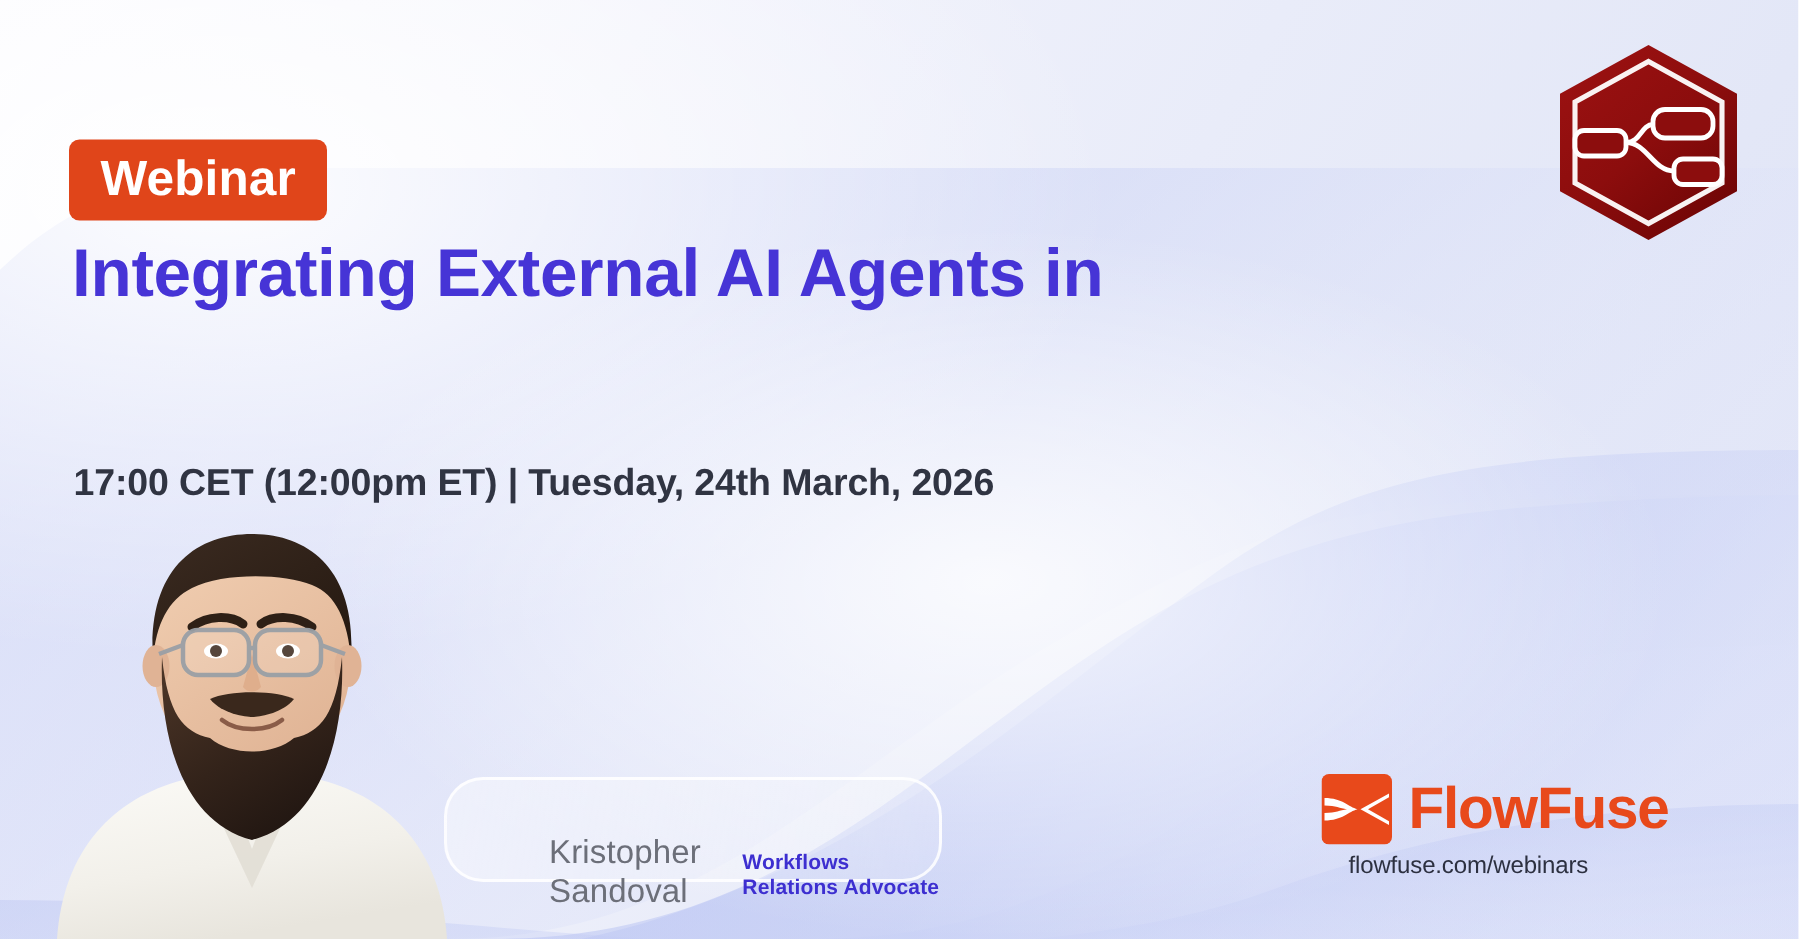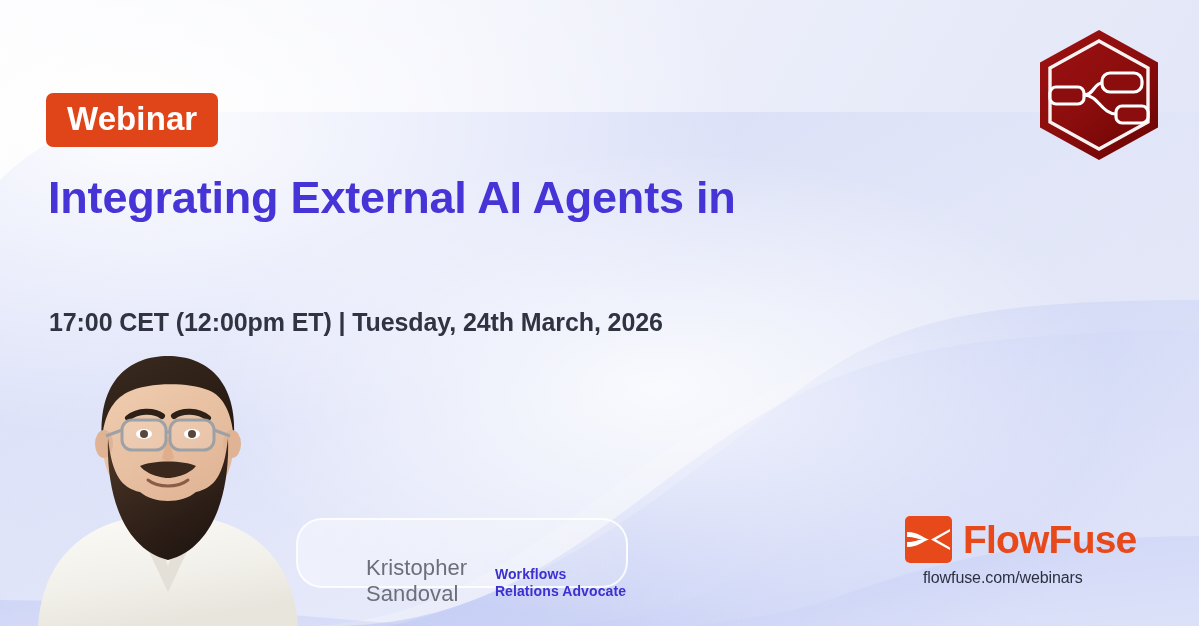--- a/index.html
+++ b/index.html
@@ -47,21 +47,21 @@
     left: 1036px;
     top: 28px;
     width: 126px;
     height: 134px;
   }
 
   
   .title {
     position: absolute;
     left: 48px;
-    top: 168px;
+    top: 152px;
     width: 780px;
     color: #4634d6;
     font-size: 45px;
     font-weight: bold;
     line-height: 1.33;
     letter-spacing: -0.2px;
   }
   .title .line { display: block; }
 
   
@@ -124,21 +124,21 @@
     position: absolute;
     left: 18px;
     top: 352px;
     width: 300px;
     height: 274px;
   }
 
   
   .brand {
     position: absolute;
-    left: 905px;
+    left: 881px;
     top: 516px;
     width: 240px;
   }
   .brand-row {
     display: flex;
     align-items: center;
     gap: 11px;
   }
   .brand-mark {
     width: 47px;

